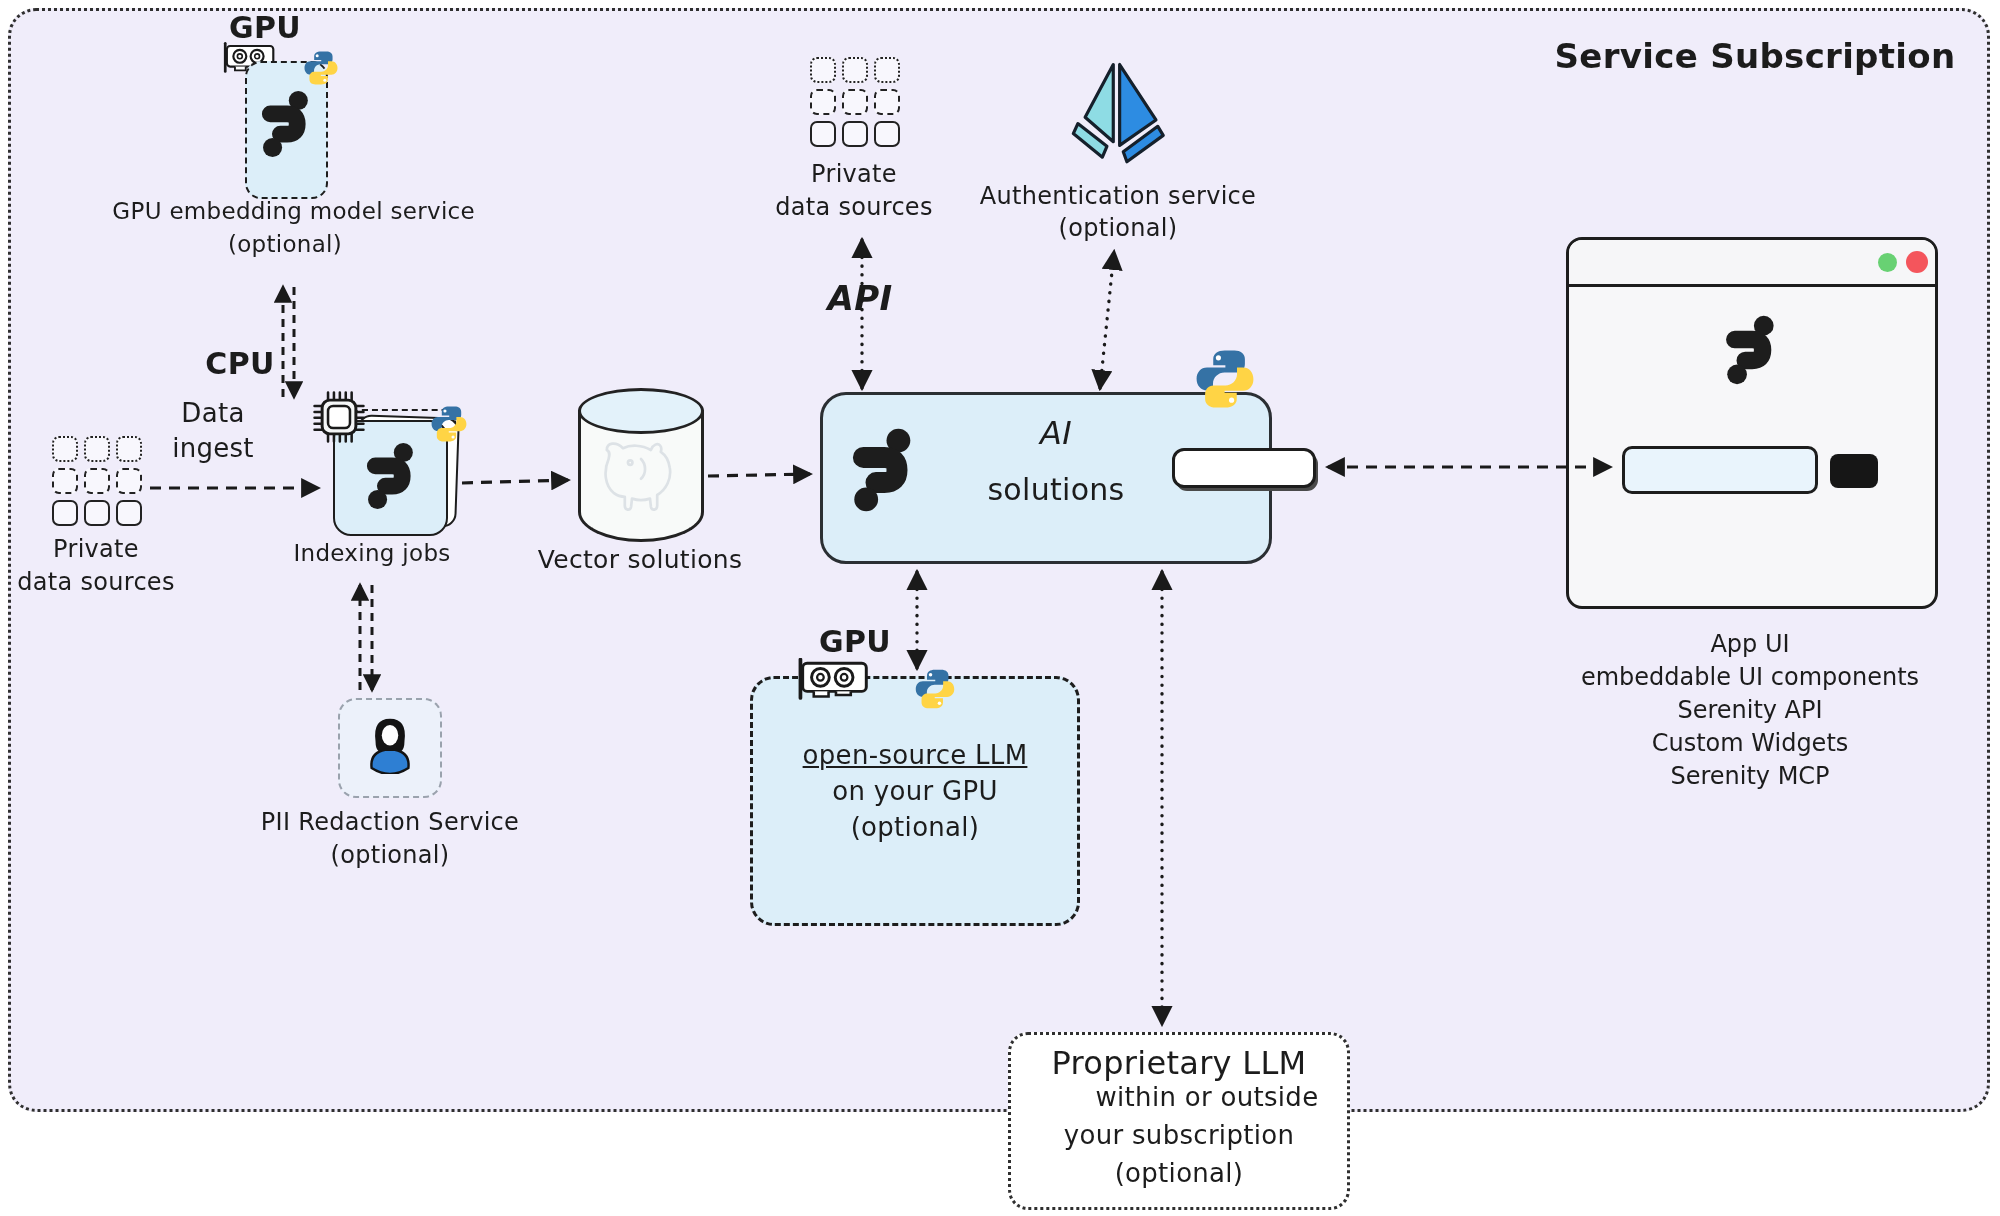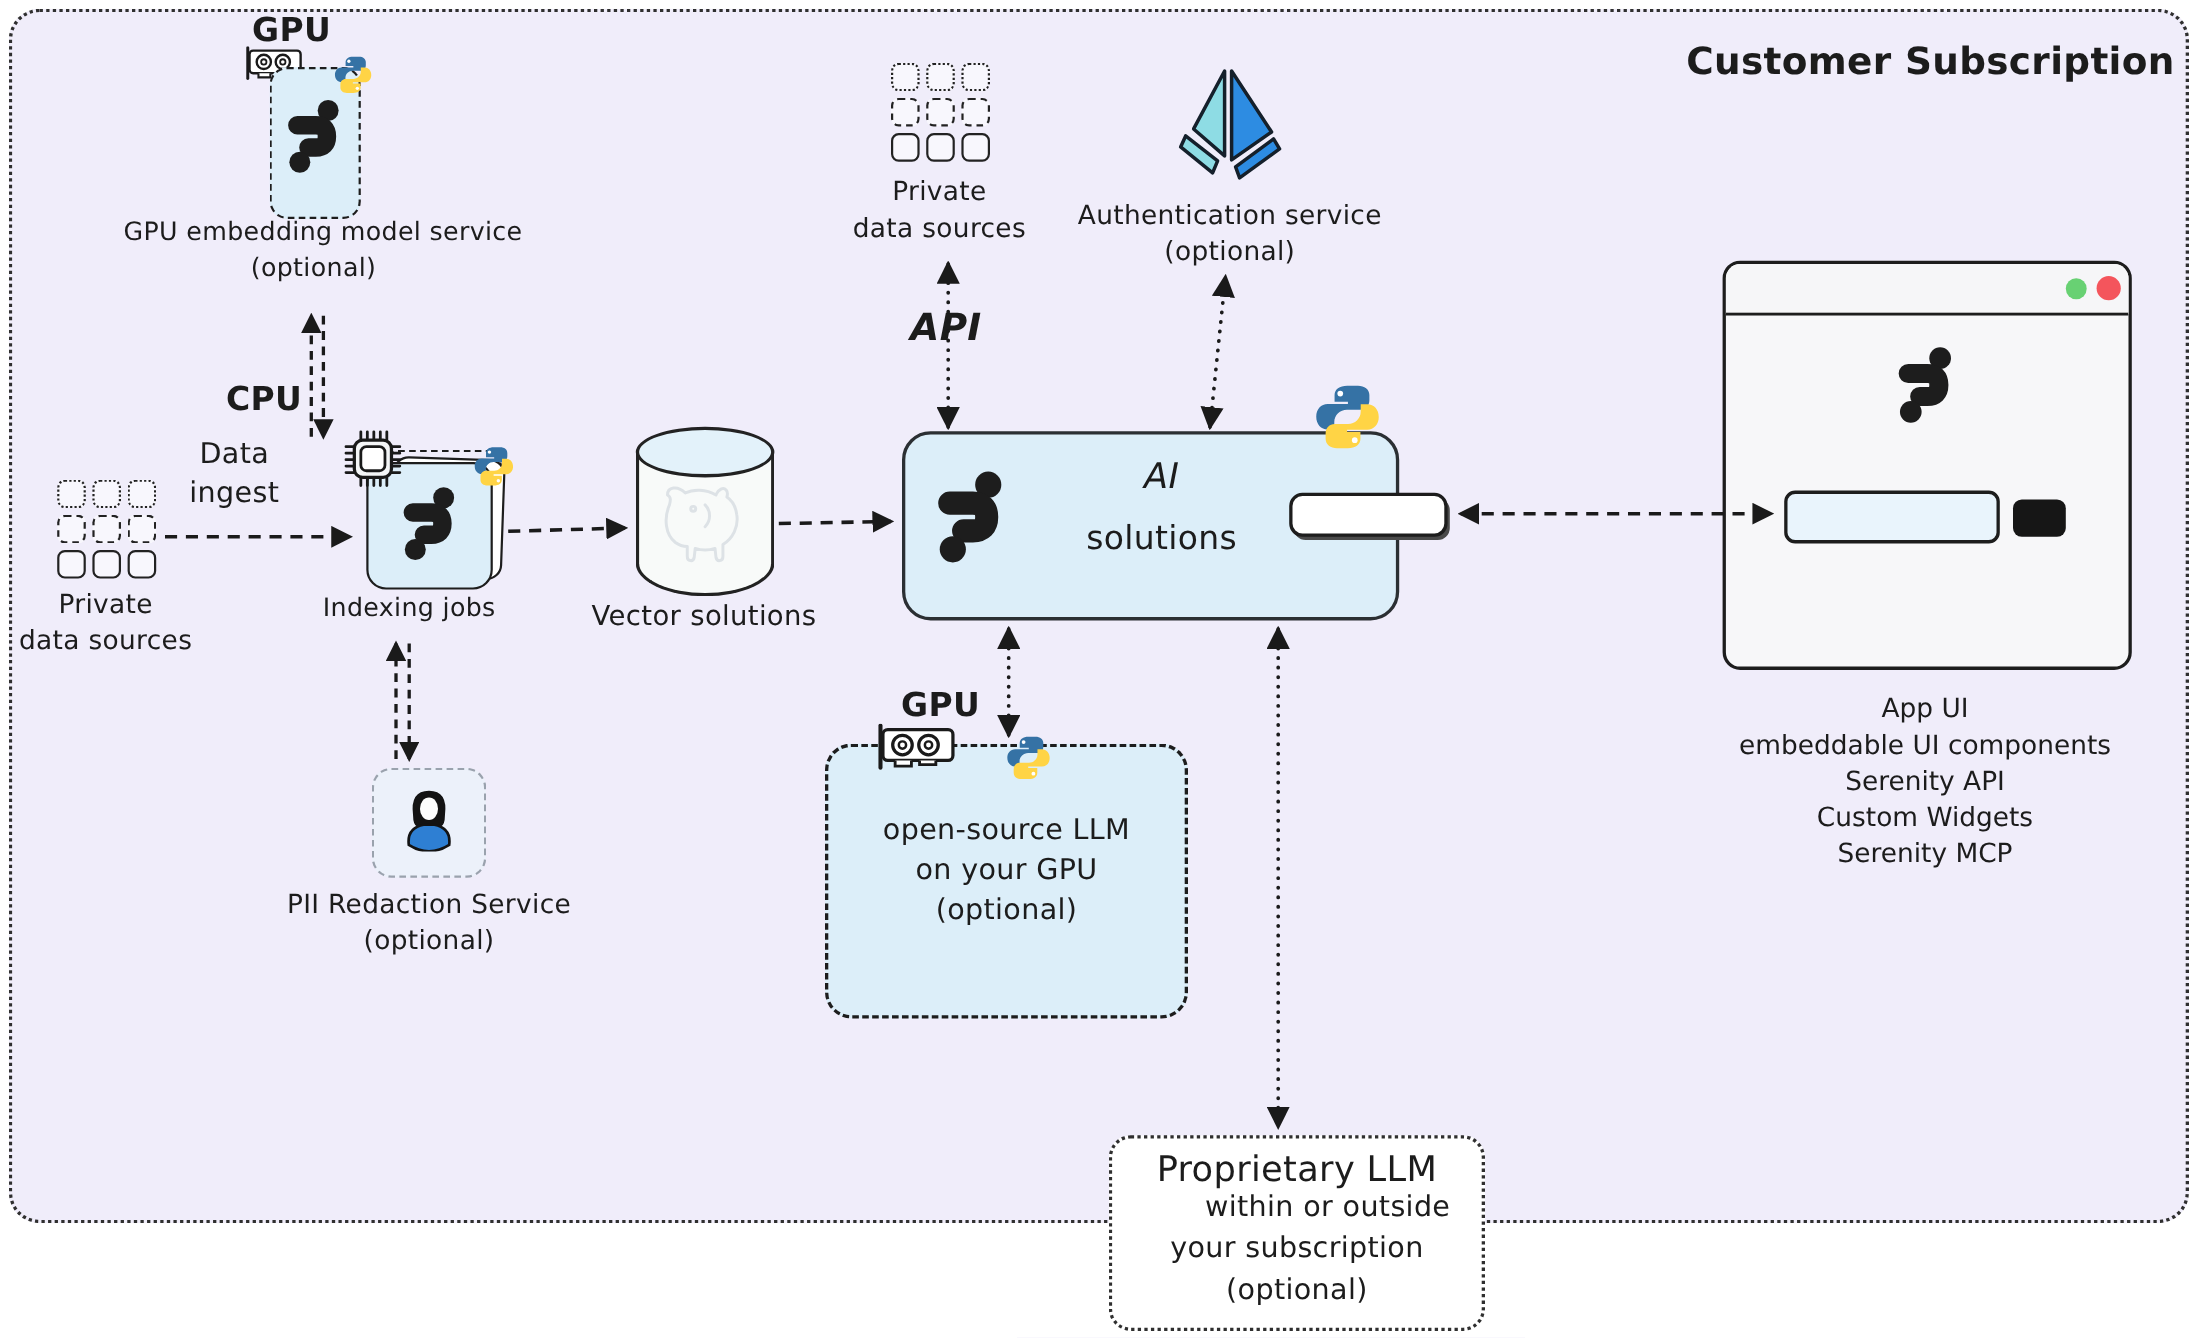--- a/index.html
+++ b/index.html
@@ -36,21 +36,21 @@
   .cyl-body{position:absolute;left:578px;top:410px;width:126px;height:132px;background:#f8faf9;
     border:3px solid #222;border-top:none;border-radius:0 0 63px 63px / 0 0 30px 30px;box-sizing:border-box;}
   .propbox{position:absolute;left:1008px;top:1032px;width:342px;height:178px;background:#ffffff;
     border:3px dotted #2f2f2f;border-radius:20px;box-sizing:border-box;z-index:3;}
 </style>
 </head>
 <body>
 
 <div class="panel"></div>
 
-<div class="txt" style="left:1520px;top:36px;width:470px;font-size:34px;font-weight:600;">Customer Subscription</div>
+<div class="txt" style="left:1520px;top:36px;width:470px;font-size:34px;font-weight:600;">Service Subscription</div>
 
 <div class="txt" style="left:205px;top:10px;width:120px;font-size:30px;font-weight:700;">GPU</div>
 
 <svg class="abs" style="left:222px;top:42px;" width="54" height="34" viewBox="0 0 100 62">
   <path d="M6 2 V54" stroke="#1a1a1a" stroke-width="5" fill="none" stroke-linecap="round"></path>
   <rect x="9" y="7" width="86" height="38" rx="6" fill="#ffffff" stroke="#1a1a1a" stroke-width="4"></rect>
   <circle cx="33" cy="26" r="12" fill="none" stroke="#1a1a1a" stroke-width="4"></circle>
   <circle cx="33" cy="26" r="4.5" fill="none" stroke="#1a1a1a" stroke-width="3"></circle>
   <circle cx="65" cy="26" r="12" fill="none" stroke="#1a1a1a" stroke-width="4"></circle>
   <circle cx="65" cy="26" r="4.5" fill="none" stroke="#1a1a1a" stroke-width="3"></circle>
@@ -190,21 +190,21 @@
   <circle cx="65" cy="26" r="4.5" fill="none" stroke="#1a1a1a" stroke-width="3"></circle>
   <path d="M24 45 v7 h20 v-7" fill="#ffffff" stroke="#1a1a1a" stroke-width="3.5"></path>
   <path d="M54 45 v5 h20 v-5" fill="#ffffff" stroke="#1a1a1a" stroke-width="3.5"></path>
 </svg>
 <svg class="abs" style="left:914px;top:668px;" width="42" height="42" viewBox="0 0 48 48">
   <path fill="#3572a5" d="M23.8 2c-5.4 0-8.9 2.4-8.9 6.6v4.8h9.4V15H10.1C5.3 15 2 18.7 2 23.9s3.3 9 8.1 9h4.6v-5.3c0-4.8 4.1-8.6 8.9-8.6h9.3c3.9 0 6.5-2.8 6.5-6.7V8.6C39.4 4.4 35.9 2 31.4 2h-7.6z"></path>
   <circle cx="18.9" cy="7.6" r="2" fill="#fff"></circle>
   <path fill="#ffd445" d="M24.2 46c5.4 0 8.9-2.4 8.9-6.6v-4.8h-9.4V33h14.2c4.8 0 8.1-3.7 8.1-8.9 0-5.3-3.3-9-8.1-9h-4.6v5.3c0 4.8-4.1 8.6-8.9 8.6h-9.3c-3.9 0-6.5 2.8-6.5 6.7v3.7c0 4.2 3.5 6.6 8 6.6h7.6z"></path>
   <circle cx="29.1" cy="40.4" r="2" fill="#fff"></circle>
 </svg>
-<div class="txt" style="left:765px;top:740px;width:300px;font-size:26px;">open-source LLM</div>
+<div class="txt" style="left:765px;top:740px;width:300px;font-size:26px;text-decoration:underline;">open-source LLM</div>
 <div class="txt" style="left:765px;top:776px;width:300px;font-size:26px;">on your GPU</div>
 <div class="txt" style="left:765px;top:812px;width:300px;font-size:26px;">(optional)</div>
 
 <div class="propbox"></div>
 <div class="txt" style="left:1008px;top:1044px;width:342px;font-size:32px;z-index:4;">Proprietary LLM</div>
 <div class="txt" style="left:1008px;top:1082px;width:398px;font-size:26px;z-index:4;">within or outside</div>
 <div class="txt" style="left:1008px;top:1120px;width:342px;font-size:26px;z-index:4;">your subscription</div>
 <div class="txt" style="left:1008px;top:1158px;width:342px;font-size:26px;z-index:4;">(optional)</div>
 
 <div class="window">

